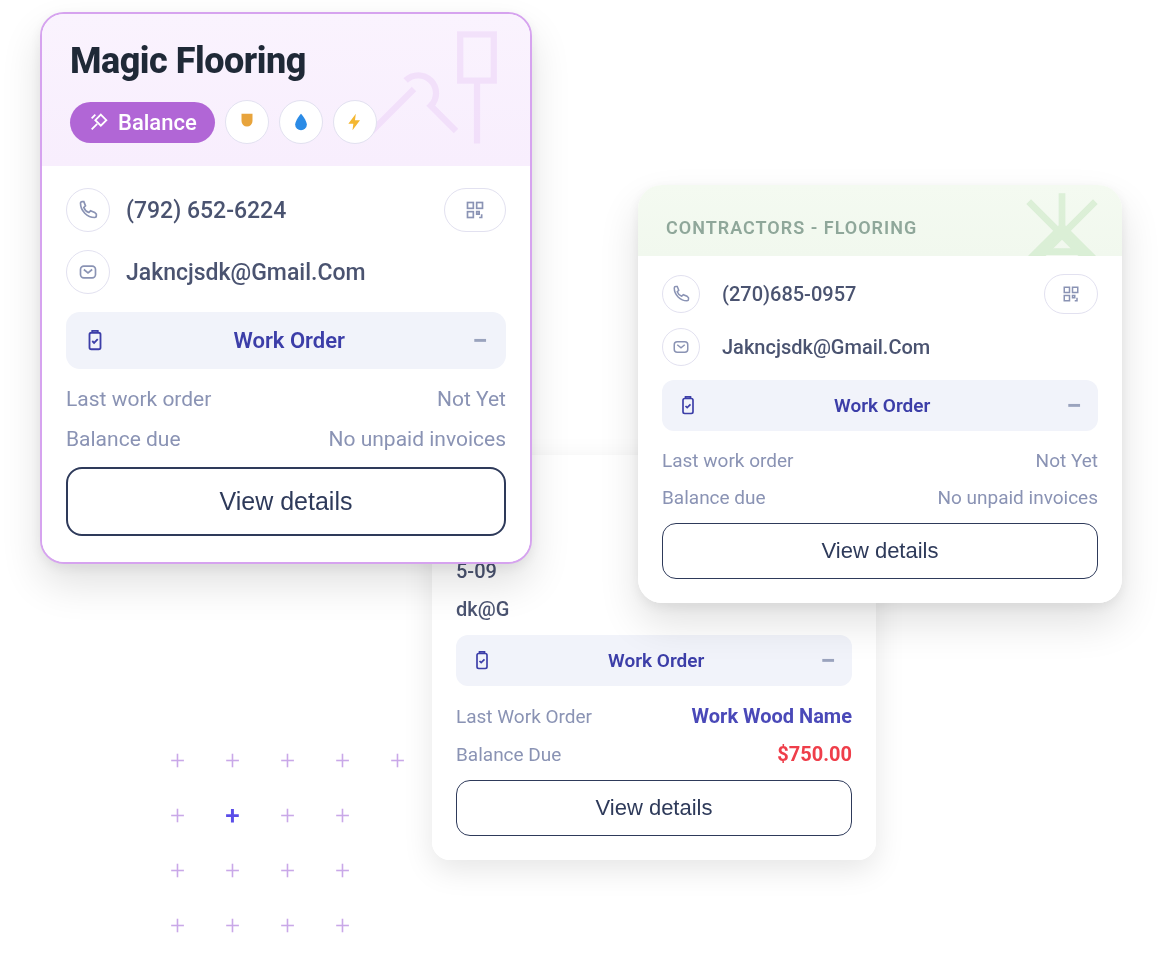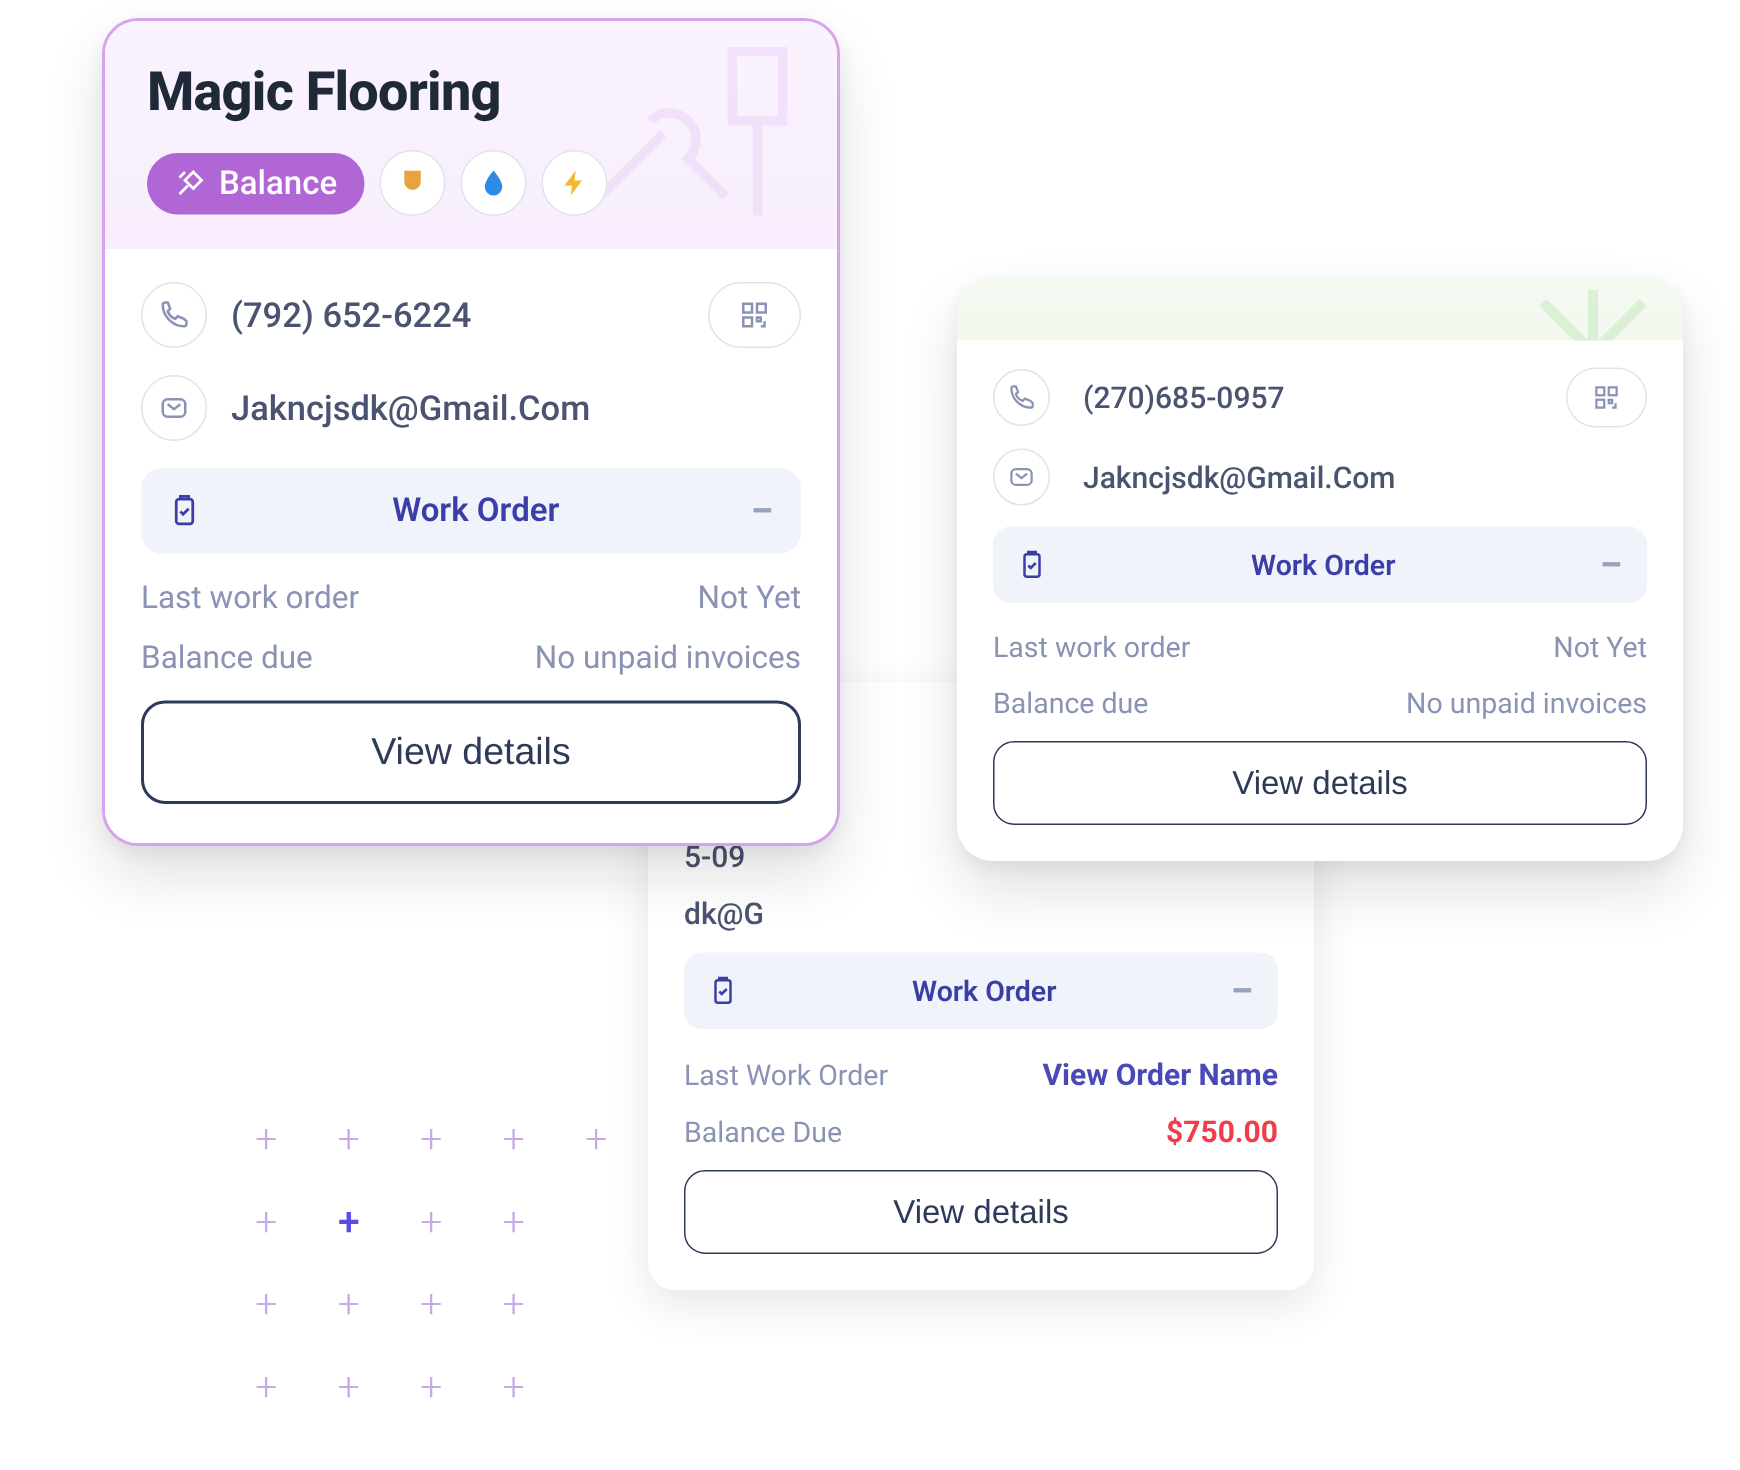--- a/index.html
+++ b/index.html
@@ -32,21 +32,21 @@
   
   .card {
     position: absolute;
     background: #ffffff;
     border-radius: 24px;
     box-shadow: 0 20px 40px rgba(0,0,0,0.12), 0 4px 12px rgba(0,0,0,0.06);
     overflow: hidden;
   }
 
   .card-magic {
-    left: 68px; top: 12px;
+    left: 40px; top: 12px;
     width: 492px;
     border: 2px solid #d6a3ef;
   }
   .card-ace {
     left: 638px; top: 185px;
     width: 484px;
   }
   .card-mid {
     left: 432px; top: 455px;
     width: 444px;
@@ -205,21 +205,21 @@
         <svg class="ic" width="20" height="20" viewBox="0 0 24 24" fill="none" stroke="#3c3ea8" stroke-width="2">
             <rect x="6" y="3" width="12" height="18" rx="2"></rect>
             <path d="M9 3V1h6v2"></path>
             <path d="m9 12 2 2 4-4"></path>
           </svg>
         <div class="wo-label wo-label-sm">Work Order</div>
         <div class="wo-minus">−</div>
       </div>
       <div class="kv kv-sm">
         <span>Last Work Order</span>
-        <span class="v-accent">View Order Name</span>
+        <span class="v-accent">Work Wood Name</span>
       </div>
       <div class="kv kv-sm">
         <span>Balance Due</span>
         <span class="v-red">$750.00</span>
       </div>
       <button class="btn btn-sm">View details</button>
     </div>
   </div>
 
   <div class="card card-magic">
@@ -299,20 +299,21 @@
       <button class="btn">View details</button>
     </div>
   </div>
 
   <div class="card card-ace">
     <div class="hdr-ace">
       <svg class="bgicon" width="170" height="150" viewBox="0 0 100 90" fill="none" stroke="#b8e0b2" stroke-width="4">
         <path d="M20 70 50 40 80 70 M35 55 65 55 M50 40 V20"></path>
         <path d="M30 25 l40 40 M70 25 l-40 40"></path>
       </svg>
+      <div class="subtitle-ace">CONTRACTORS - FLOORING</div>
     </div>
     <div class="body body-sm">
       <div class="row row-sm">
         <div class="circ circ-sm">
           <svg width="18" height="18" viewBox="0 0 24 24" fill="none" stroke="currentColor" stroke-width="2">
               <path d="M22 17v2a2 2 0 0 1-2 2c-9 0-17-8-17-17a2 2 0 0 1 2-2h2l2 5-2 2c1 3 3 5 6 6l2-2 5 2z"></path>
             </svg>
         </div>
         <div class="val val-sm">(270)685-0957</div>
         <div class="qr-btn qr-btn-sm">

